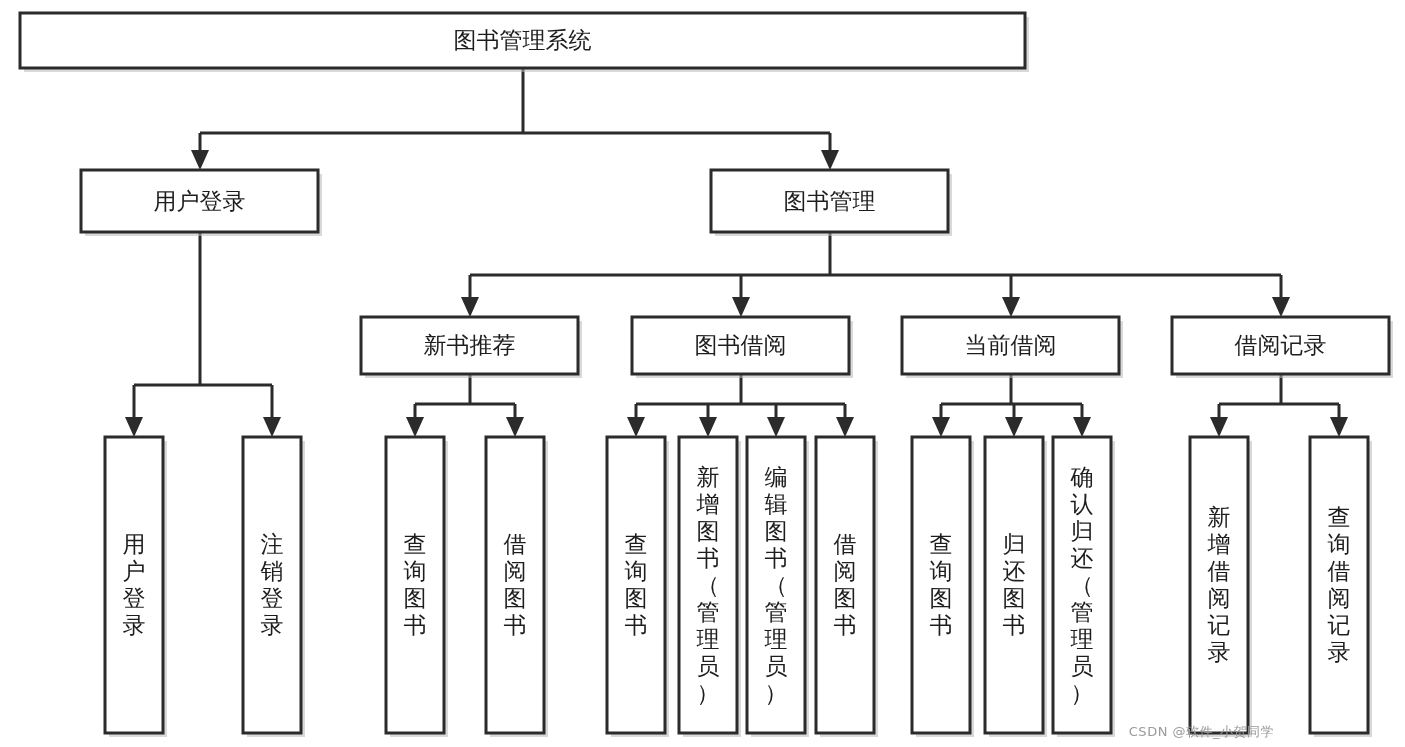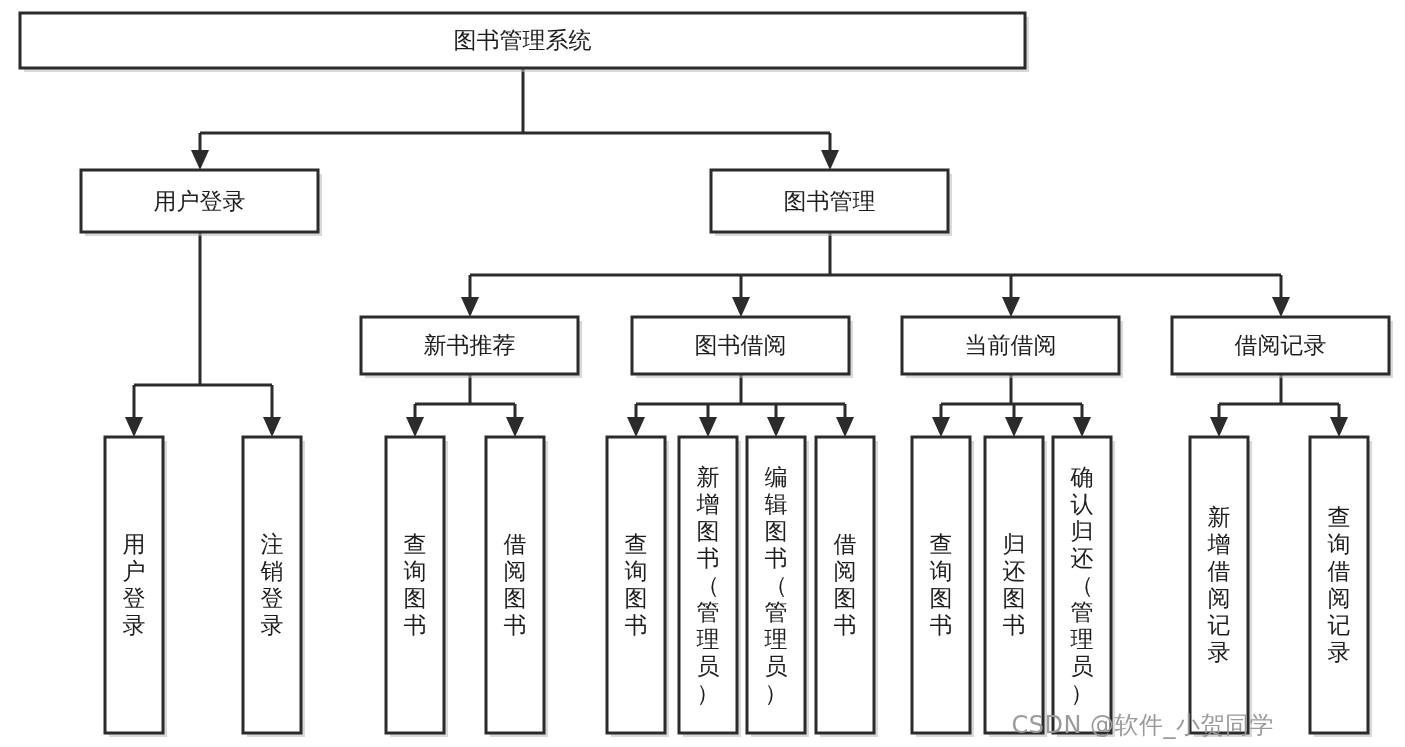--- a/index.html
+++ b/index.html
@@ -57,21 +57,21 @@
     font-family: "DejaVu Sans", "Liberation Sans", sans-serif;
     font-size: 23px;
     fill: #1d1d1d;
     text-anchor: middle;
   }
   .watermark-text {
     position: absolute;
     right: 14px;
     bottom: 6px;
     font-family: "DejaVu Sans", "Liberation Sans", sans-serif;
-    font-size: 24px;
+    font-size: 13px;
     color: #9a9a9a;
     letter-spacing: 0.5px;
     white-space: nowrap;
     user-select: none;
   }
 </style>
 </head>
 <body>
 
 <div id="diagram-root">

